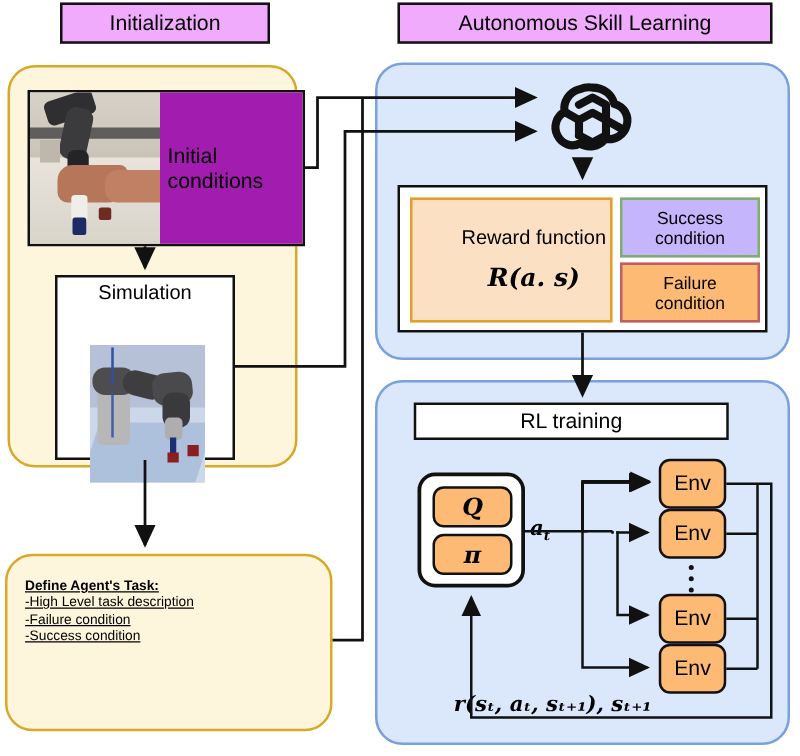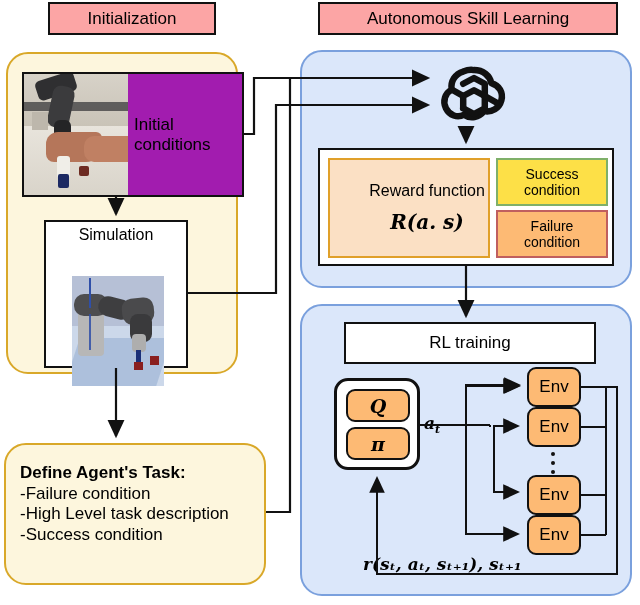--- a/index.html
+++ b/index.html
@@ -5,44 +5,44 @@
   html,body{margin:0;padding:0;background:#ffffff;}
   body{width:640px;height:605px;position:relative;overflow:hidden;
        font-family:"Liberation Sans", sans-serif;color:#000;}
   #stage{position:absolute;left:0;top:0;width:640px;height:605px;}
 
   
   .abs{position:absolute;box-sizing:border-box;}
   .ctr{display:flex;align-items:center;justify-content:center;text-align:center;}
 
   
-  .titlebox{border:2px solid #111;background:#fca5a5;font-size:17px;}
+  .titlebox{border:2px solid #111;background:#f0abfc;font-size:17px;}
 
   
   .panel-yellow{background:#fdf6dd;border:2px solid #d9a829;border-radius:22px;}
   .panel-blue{background:#dbe7fa;border:2px solid #7aa0dd;border-radius:22px;}
 
   
   .wbox{background:#fff;border:2px solid #111;}
 
   
   .rewardbox{background:#fbe0c4;border:2px solid #e0a02a;}
-  .successbox{background:#fde047;border:2px solid #7fb069;}
+  .successbox{background:#c4b5fd;border:2px solid #7fb069;}
   .failurebox{background:#fdba74;border:2px solid #c05f5f;}
 
   
   .rbox{background:#fdba74;border:2.5px solid #111;border-radius:9px;}
   .agent-outer{background:#fff;border:3px solid #111;border-radius:14px;}
 
   
   .t17{font-size:17px;}
   .t16{font-size:16px;}
   .t14{font-size:14px;}
   .mathi{font-family:"DejaVu Serif", serif;font-style:italic;font-weight:bold;}
-  .taskblock{font-size:17px;line-height:1.22;}
+  .taskblock{font-size:11px;line-height:1.22;text-decoration:underline;}
   .taskblock .hd{font-weight:bold;}
 
   
   #wires{position:absolute;left:0;top:0;width:640px;height:605px;pointer-events:none;}
   .wire{fill:none;stroke:#111;stroke-width:2.2;}
   .wire-thin{fill:none;stroke:#111;stroke-width:2;}
 
   
   .photo{position:relative;overflow:hidden;background:#cfc9c1;}
   .sim{position:relative;overflow:hidden;background:#b9c3da;}
@@ -102,22 +102,22 @@
       <div class="abs" style="left:62px;top:86px;width:9px;height:8px;background:#8a1f1f;"></div>
       <div class="abs" style="left:78px;top:80px;width:9px;height:9px;background:#8a1f1f;"></div>
       <div class="abs" style="left:17px;top:2px;width:2px;height:30px;background:#2f4fa8;"></div>
       <div class="abs" style="left:17px;top:38px;width:2px;height:36px;background:#2f4fa8;opacity:.85;"></div>
     </div>
   </div>
 
   <div class="abs panel-yellow" style="left:4px;top:443px;width:262px;height:142px;">
     <div class="taskblock" style="position:absolute;left:14px;top:18px;width:240px;">
       <div class="hd">Define Agent's Task:</div>
+      <div>-High Level task description</div>
       <div>-Failure condition</div>
-      <div>-High Level task description</div>
       <div>-Success condition</div>
     </div>
   </div>
 
   <div class="abs panel-blue" style="left:300px;top:50px;width:332px;height:238px;"></div>
 
   <div class="abs" style="left:438px;top:60px;width:72px;height:72px;">
     <svg viewBox="0 0 100 100" width="72" height="72" aria-hidden="true">
       <g fill="none" stroke="#111" stroke-width="9" stroke-linecap="round" stroke-linejoin="round">
         <path d="M50 14 C63 14 72 22 74 32 C85 35 91 45 88 56 C85 67 75 73 64 71
@@ -142,21 +142,21 @@
       <div class="t14">condition</div>
     </div>
     <div class="abs failurebox ctr" style="left:176px;top:60px;width:112px;height:48px;flex-direction:column;">
       <div class="t14">Failure</div>
       <div class="t14">condition</div>
     </div>
   </div>
 
   <div class="abs panel-blue" style="left:300px;top:304px;width:332px;height:292px;"></div>
 
-  <div class="abs wbox ctr t17" style="left:344px;top:322px;width:252px;height:42px;">
+  <div class="abs wbox ctr t17" style="left:331px;top:322px;width:252px;height:30px;">
     <span>RL training</span>
   </div>
 
   <div class="abs agent-outer" style="left:334px;top:378px;width:86px;height:92px;">
     <div class="abs rbox ctr" style="left:9px;top:8px;width:64px;height:33px;">
       <span class="mathi" style="font-size:19px;">Q</span>
     </div>
     <div class="abs rbox ctr" style="left:9px;top:46px;width:64px;height:33px;">
       <span class="mathi" style="font-size:19px;">π</span>
     </div>

